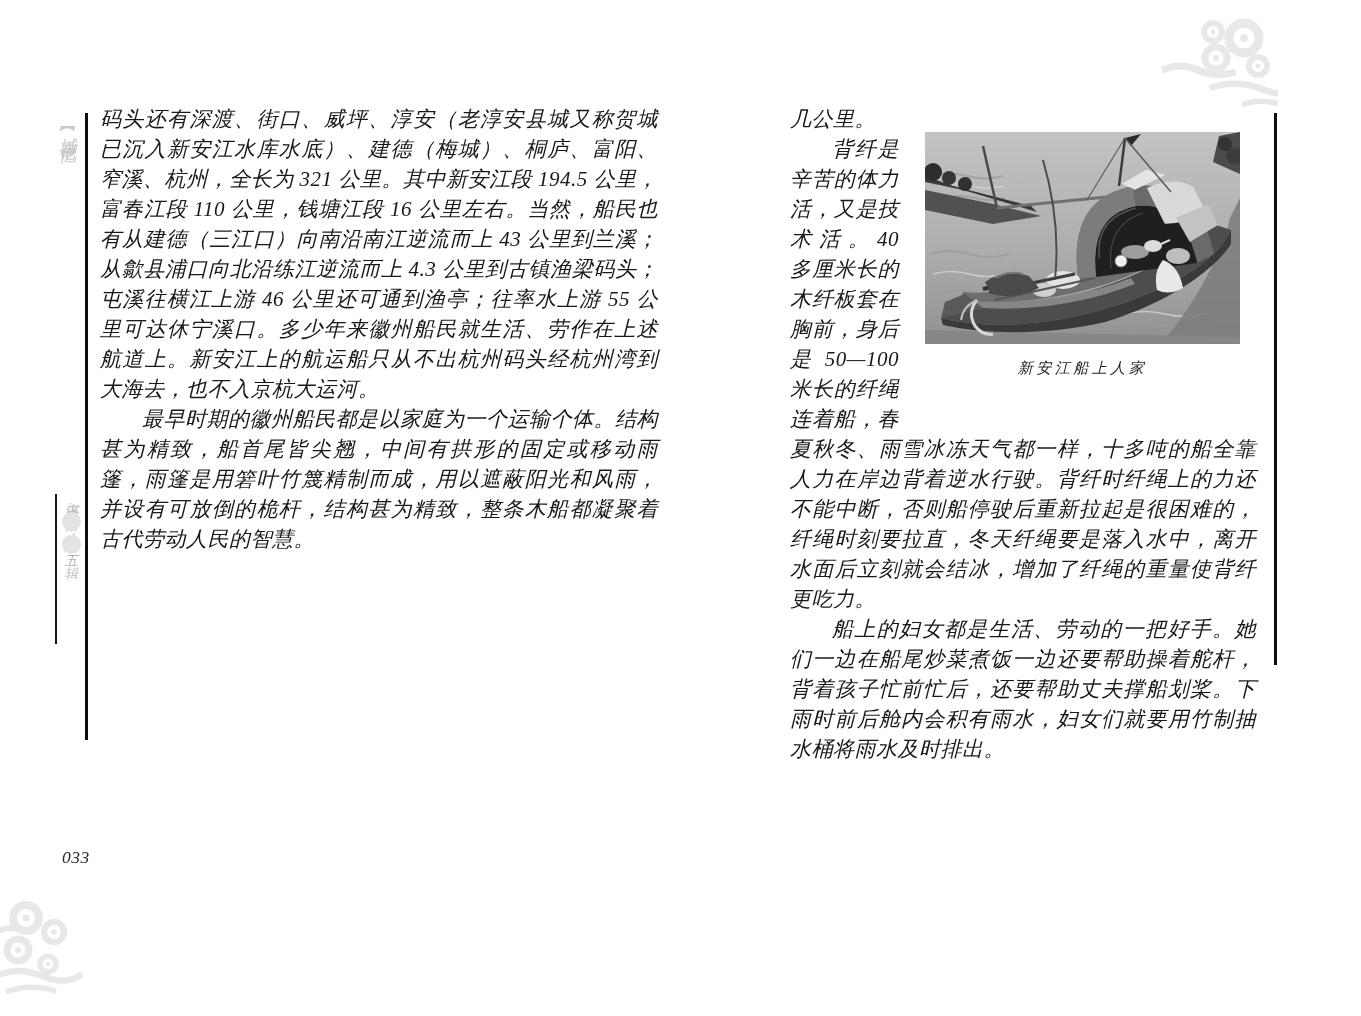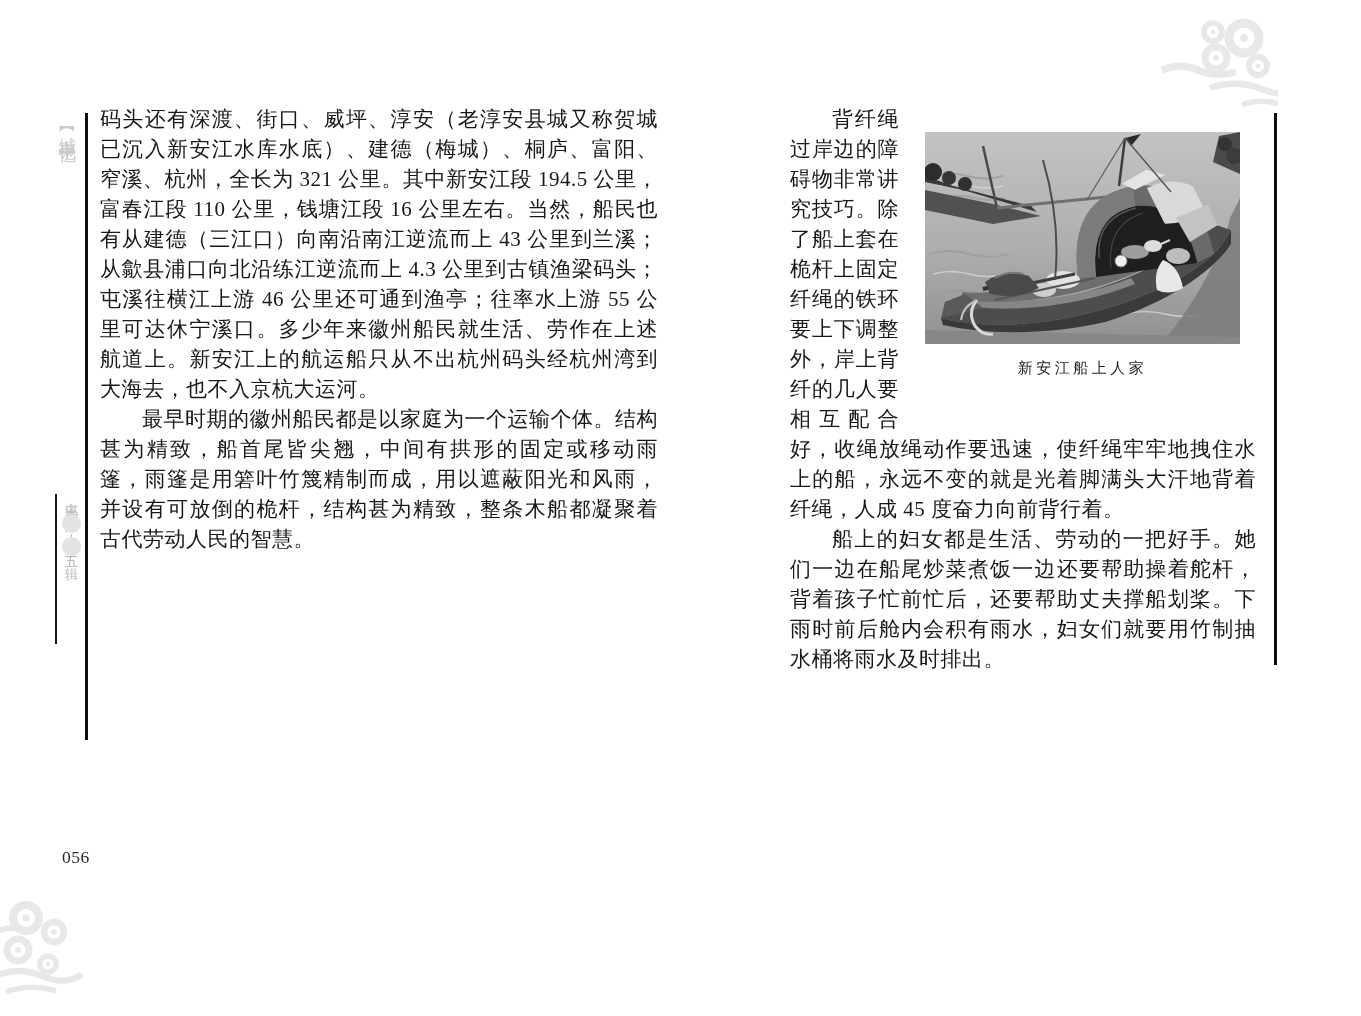--- a/index.html
+++ b/index.html
@@ -1,17 +1,17 @@
 <!DOCTYPE html>
 <html><head>
 <meta charset="utf-8">
 <style>
   html,body{margin:0;padding:0;background:#ffffff;}
   #page{position:relative;width:1278px;height:1016px;background:#ffffff;overflow:hidden;
-        font-family:"Liberation Serif","DejaVu Serif",serif;}
+        font-family:"Liberation Serif","DejaVu Serif",serif;font-style:italic;}
 
   
   .text-col{position:absolute;top:104px;font-size:21px;line-height:30px;
             text-align:justify;color:#181818;letter-spacing:0.5px;}
   #left-col{left:100px;width:558px;}
   #right-col{left:790px;width:466px;}
   .text-col p{margin:0;}
   .text-col p.ind{text-indent:2em;}
 
   
@@ -99,21 +99,21 @@
   <div id="series-left" class="series">
     <div class="thin-rule"></div>
     <div class="vtext"><span>屯溪文史·第</span><span class="seal">十</span><span class="seal">五</span><span>辑</span></div>
   </div>
 
   <div id="left-col" class="text-col">
     <p>码头还有深渡、街口、威坪、淳安（老淳安县城又称贺城已沉入新安江水库水底）、建德（梅城）、桐庐、富阳、窄溪、杭州，全长为 321 公里。其中新安江段 194.5 公里，富春江段 110 公里，钱塘江段 16 公里左右。当然，船民也有从建德（三江口）向南沿南江逆流而上 43 公里到兰溪；从歙县浦口向北沿练江逆流而上 4.3 公里到古镇渔梁码头；屯溪往横江上游 46 公里还可通到渔亭；往率水上游 55 公里可达休宁溪口。多少年来徽州船民就生活、劳作在上述航道上。新安江上的航运船只从不出杭州码头经杭州湾到大海去，也不入京杭大运河。</p>
     <p class="ind">最早时期的徽州船民都是以家庭为一个运输个体。结构甚为精致，船首尾皆尖翘，中间有拱形的固定或移动雨篷，雨篷是用箬叶竹篾精制而成，用以遮蔽阳光和风雨，并设有可放倒的桅杆，结构甚为精致，整条木船都凝聚着古代劳动人民的智慧。</p>
   </div>
 
-  <div id="pagenum-left" class="pagenum">056</div>
+  <div id="pagenum-left" class="pagenum">033</div>
 
   <div id="rule-right" class="thick-rule"></div>
 
   <div id="memory-right" class="memory-label">【城市记忆】</div>
 
   <div id="series-right" class="series">
     <div class="vtext"><span>屯溪文史·第</span><span class="seal">十</span><span class="seal">五</span><span>辑</span></div>
     <div class="thin-rule"></div>
   </div>
 
@@ -200,19 +200,20 @@
         <path d="M200,6 L246,60" stroke="#5a5a5a" stroke-width="1.5"></path>
         <path d="M200,6 L162,68" stroke="#5a5a5a" stroke-width="1.2"></path>
         <path d="M118,28 Q136,90 130,148" stroke="#4c4c4c" stroke-width="2" fill="none"></path>
 
         <path d="M52,168 q-10,12 -2,26 q8,10 18,8" stroke="#d8d8d8" stroke-width="3" fill="none"></path>
         <path d="M52,168 q-14,6 -16,20" stroke="#bfbfbf" stroke-width="2" fill="none"></path>
       </svg>
       <figcaption id="photo-caption">新安江船上人家</figcaption>
     </figure>
 
-    <p class="ind">背纤绳过岸边的障碍物非常讲究技巧。除了船上套在桅杆上固定纤绳的铁环要上下调整外，岸上背纤的几人要相互配合好，收绳放绳动作要迅速，使纤绳牢牢地拽住水上的船，永远不变的就是光着脚满头大汗地背着纤绳，人成 45 度奋力向前背行着。</p>
+    <p>几公里。</p>
+    <p class="ind">背纤是辛苦的体力活，又是技术活。40 多厘米长的木纤板套在胸前，身后是 50—100 米长的纤绳连着船，春夏秋冬、雨雪冰冻天气都一样，十多吨的船全靠人力在岸边背着逆水行驶。背纤时纤绳上的力还不能中断，否则船停驶后重新拉起是很困难的，纤绳时刻要拉直，冬天纤绳要是落入水中，离开水面后立刻就会结冰，增加了纤绳的重量使背纤更吃力。</p>
     <p class="ind">船上的妇女都是生活、劳动的一把好手。她们一边在船尾炒菜煮饭一边还要帮助操着舵杆，背着孩子忙前忙后，还要帮助丈夫撑船划桨。下雨时前后舱内会积有雨水，妇女们就要用竹制抽水桶将雨水及时排出。</p>
   </div>
 
   <div id="pagenum-right" class="pagenum">057</div>
 
 </div>
 
 </body></html>

